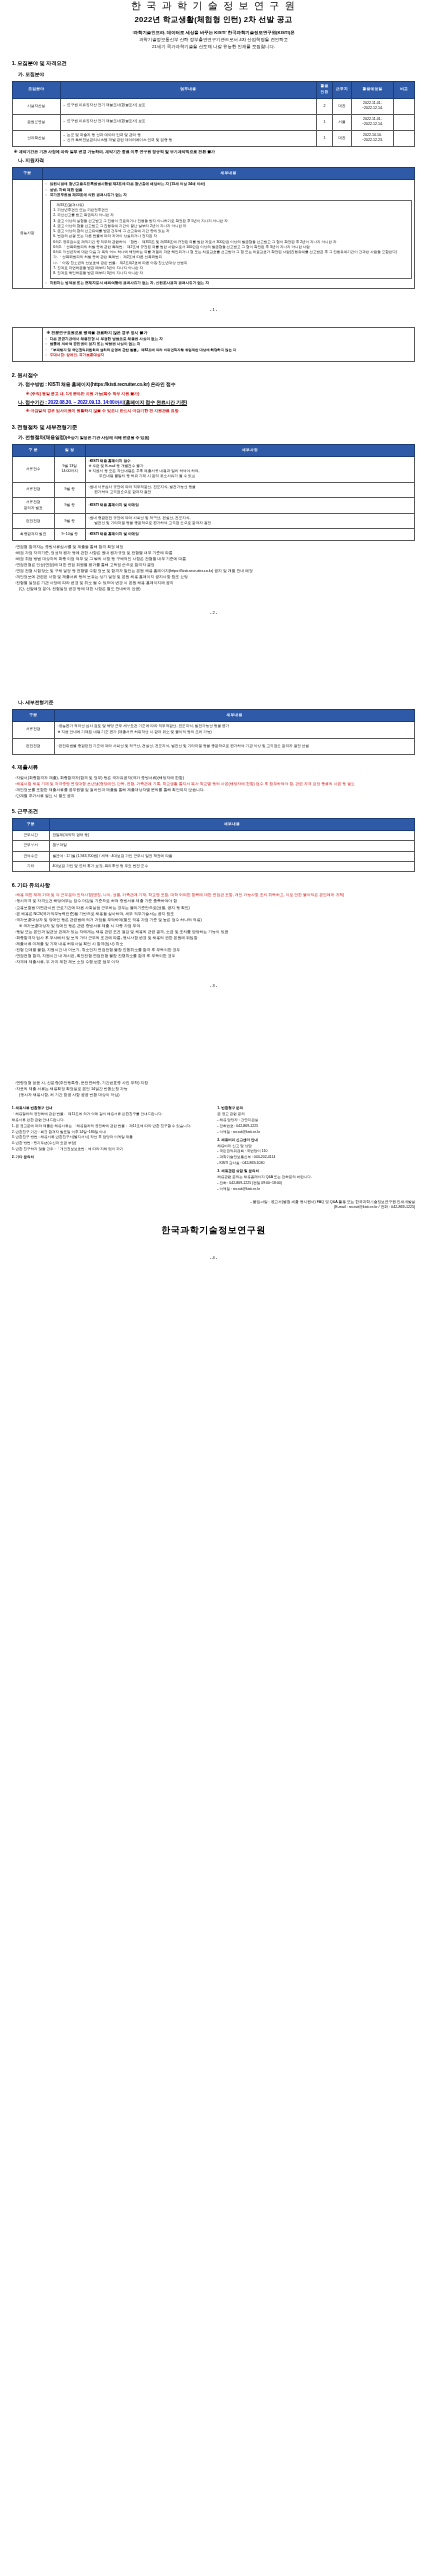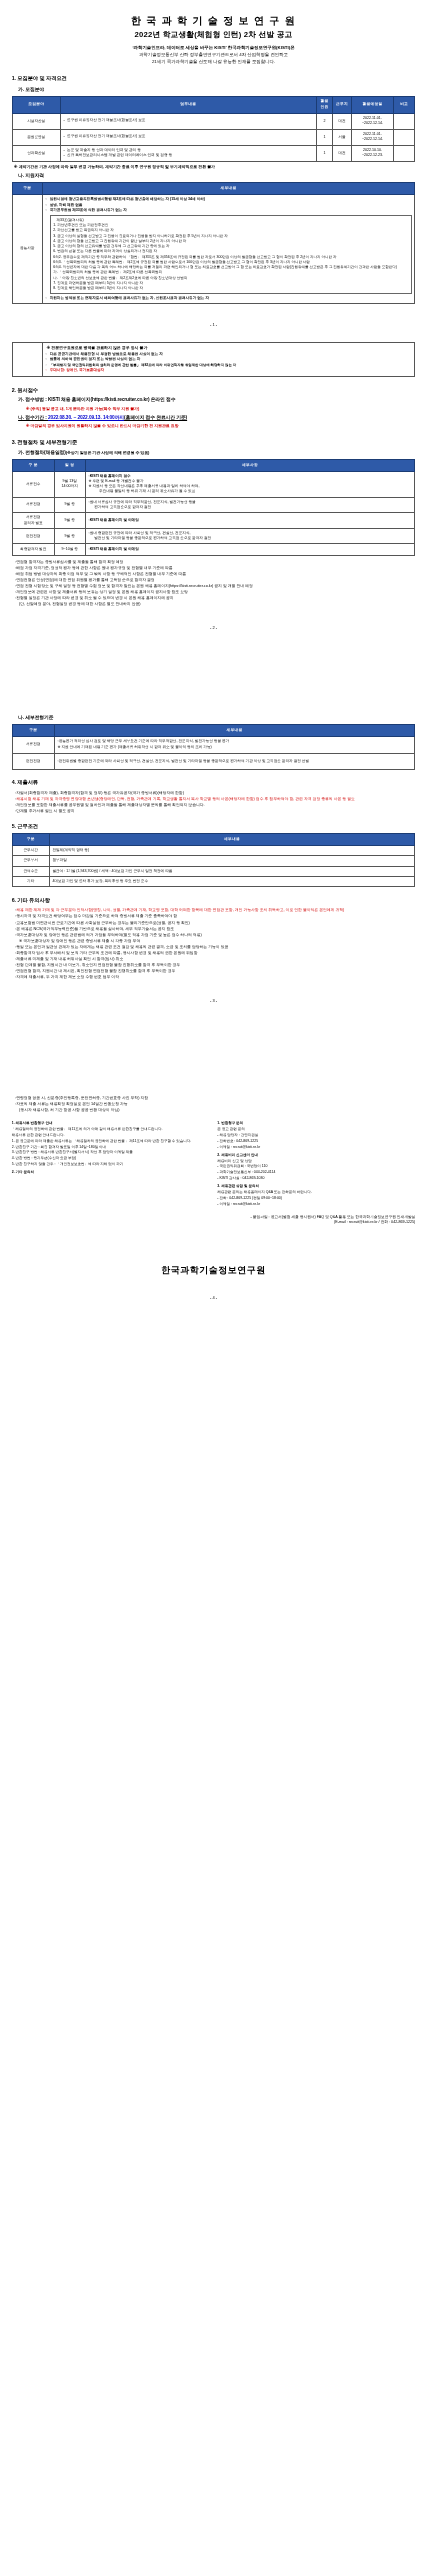--- a/index.html
+++ b/index.html
@@ -18,23 +18,22 @@
   }
   .page {
     width: 427px;
     position: relative;
     padding: 0 11.7px;
   }
   
   .doc-title {
     text-align: center;
     font-size: 10px;
-    font-weight: bold;
+    font-weight: normal;
     letter-spacing: 1.3px;
-    padding-top: 15px;
     line-height: 1.2;
   }
   .doc-subtitle {
     text-align: center;
     font-size: 7.7px;
     font-weight: bold;
     letter-spacing: 0.2px;
     margin-top: 3.2px;
     line-height: 1.25;
   }
@@ -149,21 +148,21 @@
 
   .red { color: #d00000; }
   .blue { color: #0000cc; }
   b { font-weight: bold; }
 
   .final-org {
     text-align: center;
     font-size: 9px;
     font-weight: bold;
     letter-spacing: 0.5px;
-    margin-top: 38px;
+    margin-top: 13px;
   }
 
   
   .twocol { display: flex; gap: 7.5px; margin-top: 5.3px; }
   .twocol > div { flex: 1; font-size: 3.5px; line-height: 1.55; }
   .twocol p { margin: 0 0 0.5px 0; padding-left: 4.3px; text-indent: -4.3px; }
   .twocol .hd { font-weight: bold; text-indent: 0; padding-left: 0; margin-top: 2.7px; }
 
   .contact {
     font-size: 3.7px;

